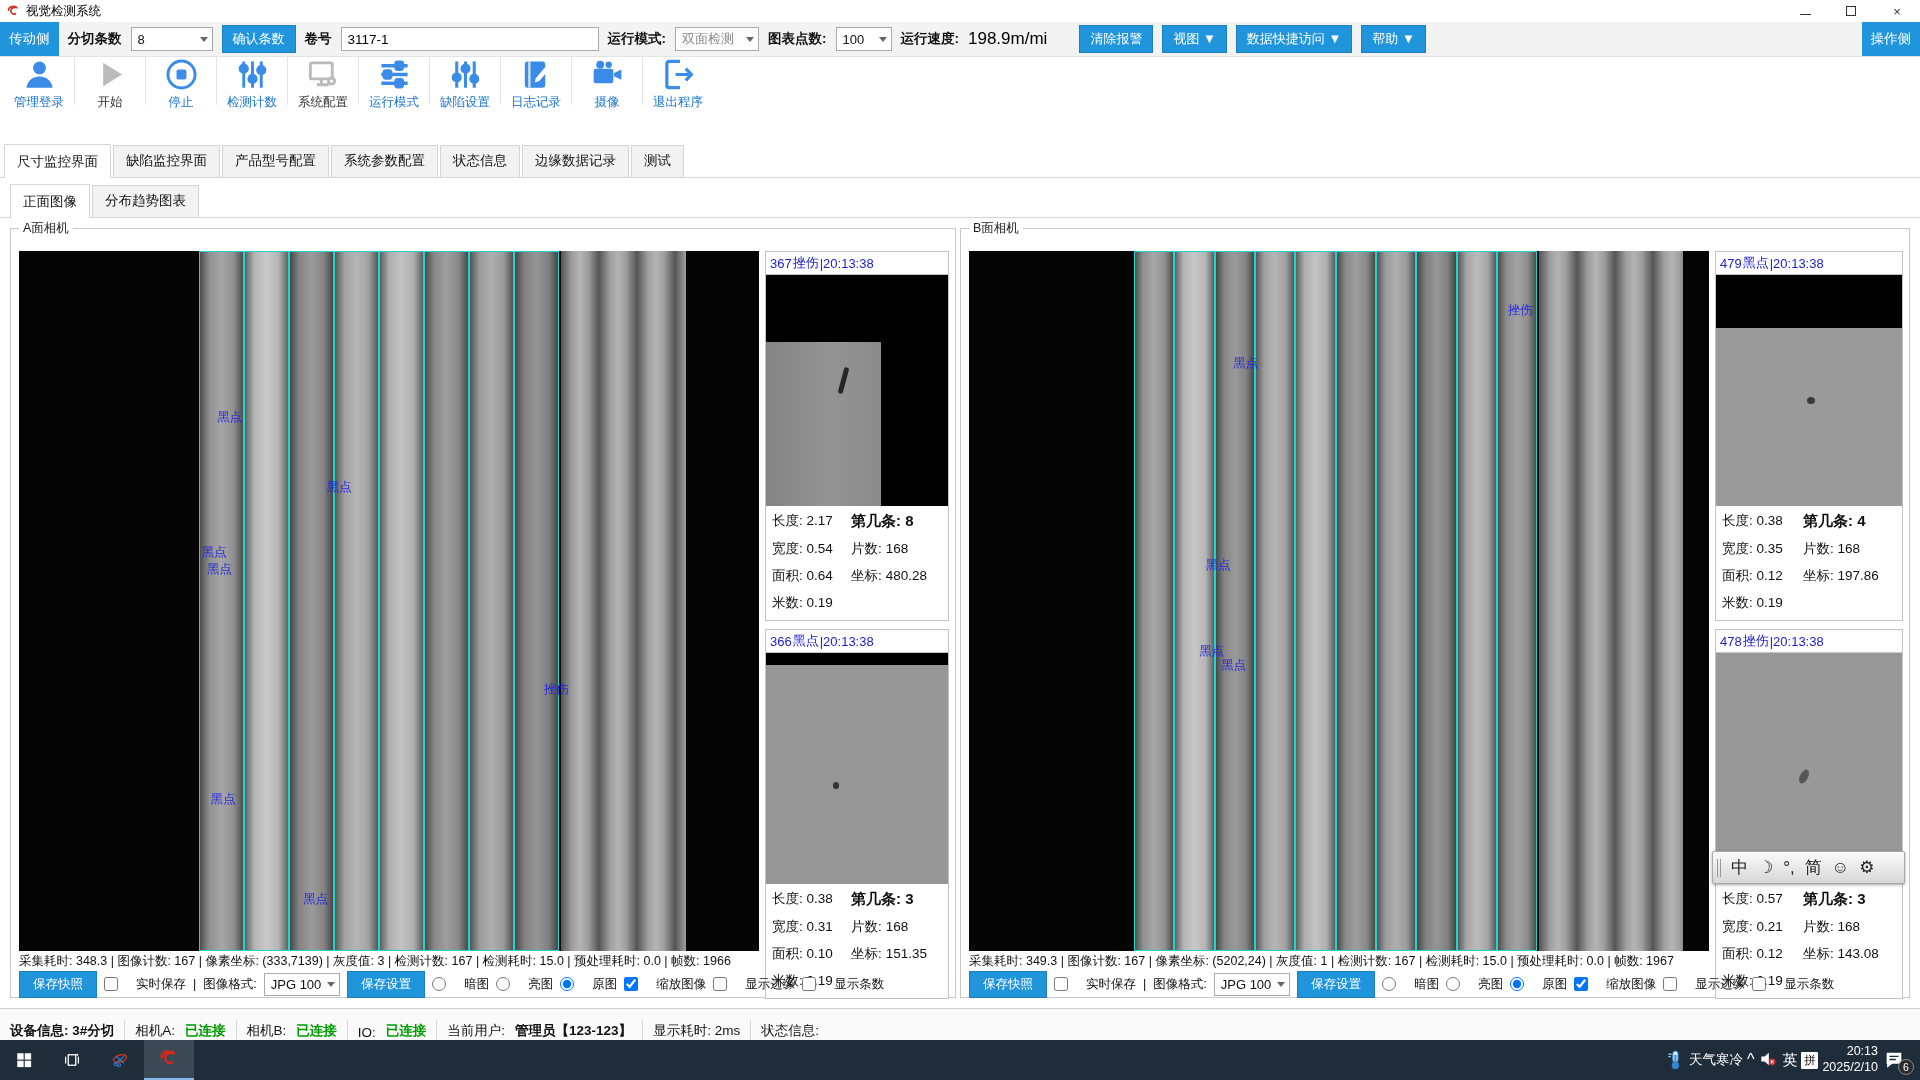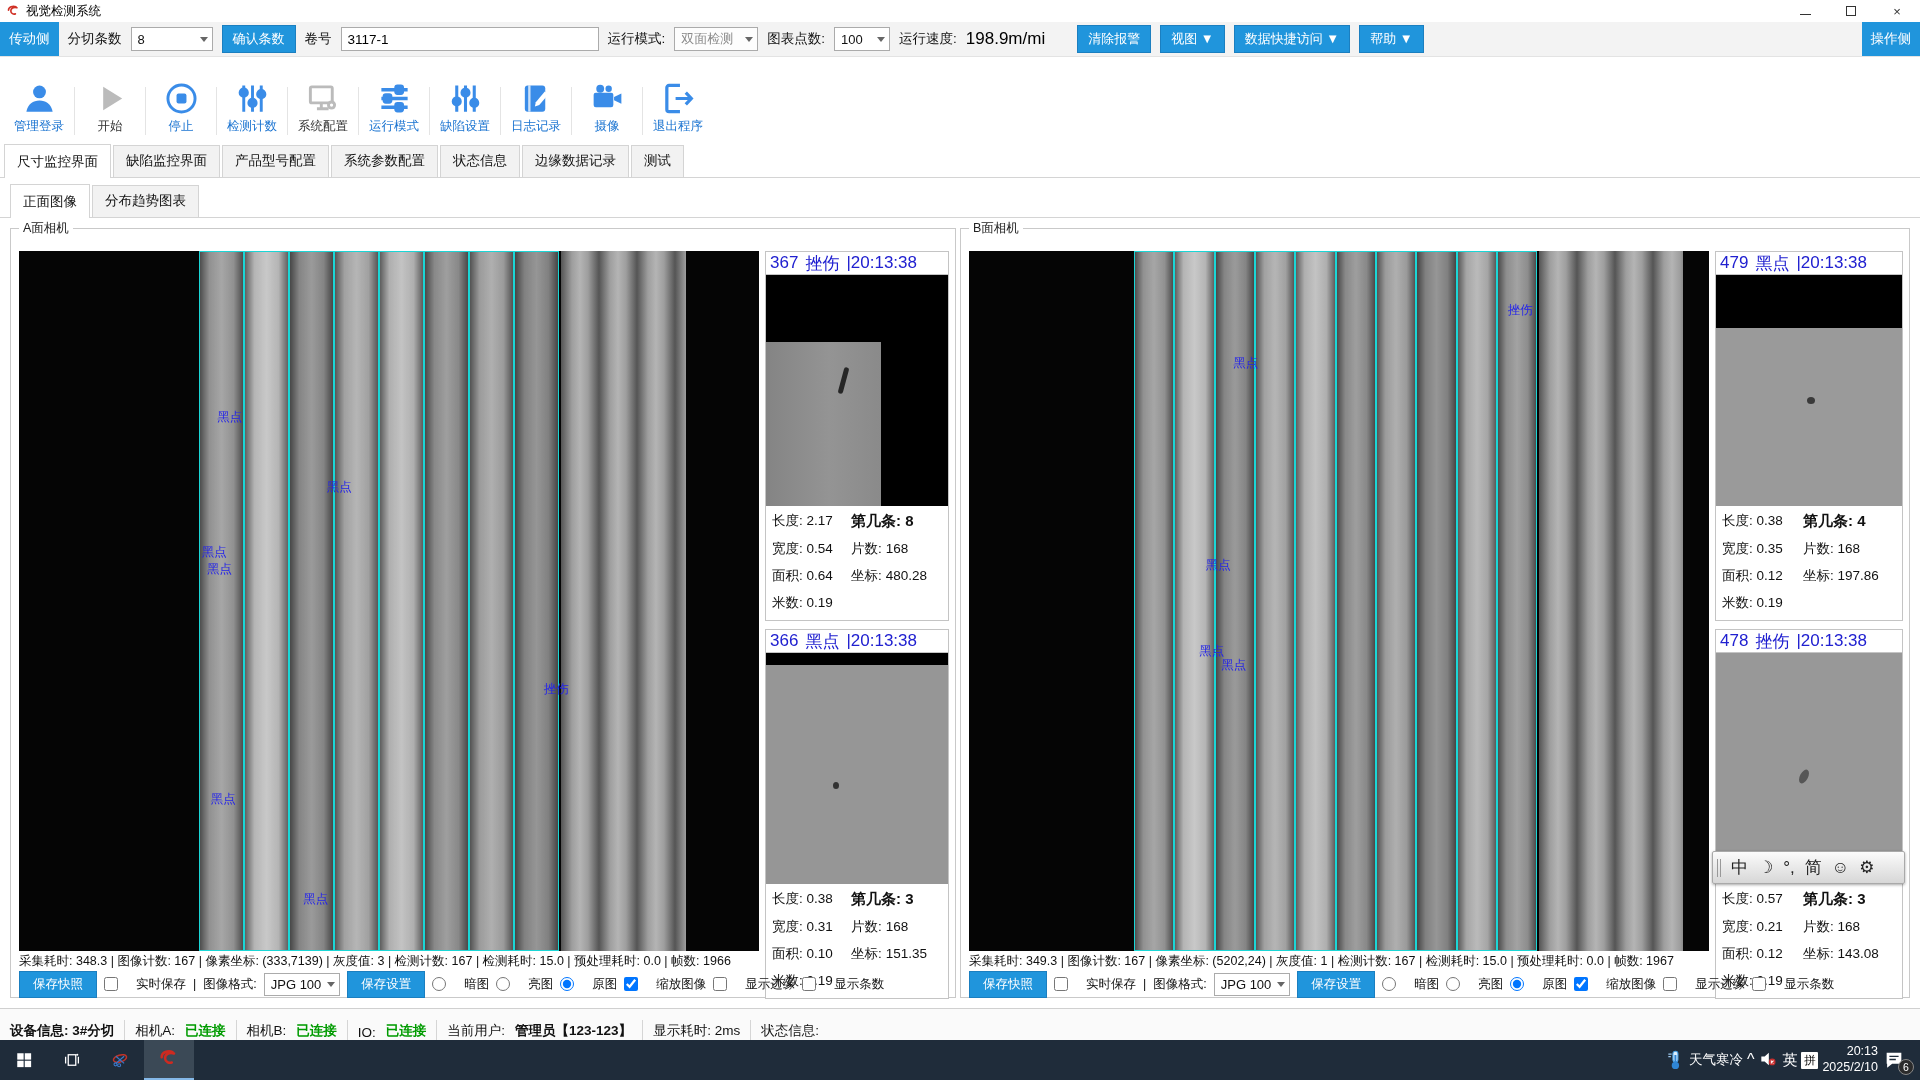--- a/index.html
+++ b/index.html
@@ -12,29 +12,29 @@
   .titlebar .t-title { font-size:12.5px; margin-left:5px; color:#000; }
   .winbtns { margin-left:auto; display:flex; height:100%; }
   .winbtn { width:46px; display:flex; align-items:center; justify-content:center; color:#333; font-size:13px; }
   .glyph-min { width:11px; border-bottom:1.5px solid #333; height:1px; margin-top:6px; }
   .glyph-max { width:10px; height:10px; border:1.5px solid #333; }
 
   
   .toolbar { height:35px; background:#f3f3f3; display:flex; align-items:center; gap:9px; flex:0 0 auto; border-bottom:1px solid #e3e3e3; }
   .btn-blue { background:#2095dc; color:#fff; border:1px solid #1b7fc0; padding:4px 10px; font-size:13px; display:inline-flex; align-items:center; white-space:nowrap; }
   .side-btn { height:100%; display:flex; align-items:center; padding:0 9px; background:#2095dc; color:#fff; font-size:13.5px; border:none; }
-  .tb-label { font-weight:normal; font-size:13.5px; white-space:nowrap; }
+  .tb-label { font-weight:bold; font-size:13.5px; white-space:nowrap; }
   .dd { background:#fff; border:1px solid #ababab; height:24px; display:inline-flex; align-items:center; padding:0 4px 0 6px; font-size:13px; gap:6px; white-space:nowrap; }
   .dd .arr { width:0; height:0; border-left:4px solid transparent; border-right:4px solid transparent; border-top:5px solid #666; margin-left:auto; }
   .dd-disabled { color:#8a8a8a; background:#fdfdfd; }
   .tb-input { border:1px solid #ababab; height:24px; width:258px; padding:0 6px; font-size:13.5px; font-family:inherit; }
   .speed-val { font-size:17px; color:#000; white-space:nowrap; }
 
   
-  .iconbar { height:78px; background:#fff; display:flex; align-items:flex-end; padding-left:6px; flex:0 0 auto; }
+  .iconbar { height:78px; background:#fff; display:flex; align-items:flex-start; padding-left:6px; flex:0 0 auto; }
   .tool { width:66px; display:flex; flex-direction:column; align-items:center; gap:2px; cursor:default; }
   .tool svg { width:35px; height:35px; }
   .tool .tlabel { font-size:12.5px; color:#1b74d1; white-space:nowrap; }
   .tool.disabled .tlabel { color:#333; }
   .tdiv { width:1px; height:48px; background:#e4e4e4; margin:0 2px; }
 
   
   .maintabs { flex:0 0 auto; height:43px; display:flex; align-items:flex-end; padding:0 4px; border-bottom:1px solid #d4d4d4; background:#fff;font-family:Liberation Serif, serif; }
   .tab { padding:6px 12px 7px; font-size:13.5px; border:1px solid #d4d4d4; border-bottom:none; background:#f2f2f2; margin-right:2px; white-space:nowrap; }
   .tab.active { background:#fff; position:relative; top:1px; padding-top:8px; }
@@ -48,21 +48,21 @@
   .legend { position:absolute; top:-9px; left:8px; background:#fff; padding:0 4px; font-size:12.5px; color:#222; }
   .cam-img { position:absolute; left:8px; top:22px; width:740px; height:700px; background:#050505; overflow:hidden; }
   .stripband { position:absolute; top:0; bottom:0; display:flex; }
   .strip { flex:1 1 0; border:1px solid #1ad6d6; }
   .extra-strips { position:absolute; top:0; bottom:0; background:repeating-linear-gradient(90deg,#555 0px,#9e9e9e 11px,#b4b4b4 19px,#9e9e9e 27px,#555 38px); }
   .marker { position:absolute; color:#2525e8; font-size:12.5px; white-space:nowrap; }
 
   
   .defpanel { position:absolute; top:22px; width:184px; height:712px; }
   .defcard { border:1px solid #c4c4c4; background:#fff; margin-bottom:8px; }
-  .dhead { height:22px; display:flex; align-items:center; gap:7px; padding:0 4px; color:#2020d0; font-size:17px; background:#fff; }
+  .dhead { height:22px; display:flex; align-items:center; gap:1px; padding:0 4px; color:#2020d0; font-size:13px; background:#fff; }
   .dthumb { position:relative; width:100%; height:232px; background:#000; overflow:hidden; border-top:1px solid #c4c4c4; }
   .dinfo { display:grid; grid-template-columns:46% 54%; padding:6px 4px 8px 6px; row-gap:9px; font-size:13.5px; }
   .dinfo .big { font-weight:bold; font-size:15px; }
   .thumb-a1 .grayblock { position:absolute; left:0; top:29%; width:63%; bottom:0; background:linear-gradient(90deg,#848484,#949494 55%,#8a8a8a); }
   .thumb-a1 .scar { position:absolute; left:41%; top:40%; width:5px; height:27px; background:#262626; border-radius:3px; transform:rotate(15deg); }
   .thumb-a2 { background:linear-gradient(#000 0 5%, #969696 5%); }
   .thumb-a2 .dot { position:absolute; left:37%; top:56%; width:6px; height:7px; border-radius:50%; background:#333; }
   .thumb-b1 { background:linear-gradient(#000 0 23%, #9a9a9a 23%); }
   .thumb-b1 .dot { position:absolute; left:49%; top:53%; width:8px; height:7px; border-radius:50%; background:#3a3a3a; }
   .thumb-b2 { background:#989898; }

